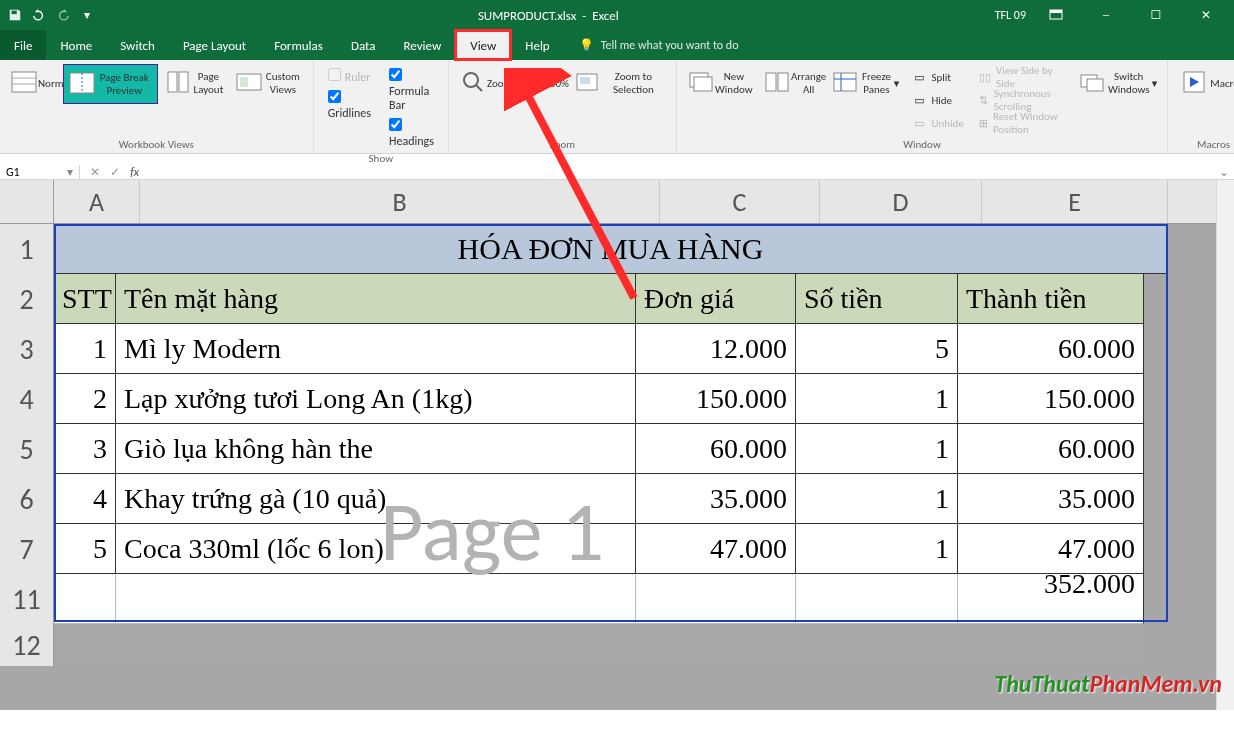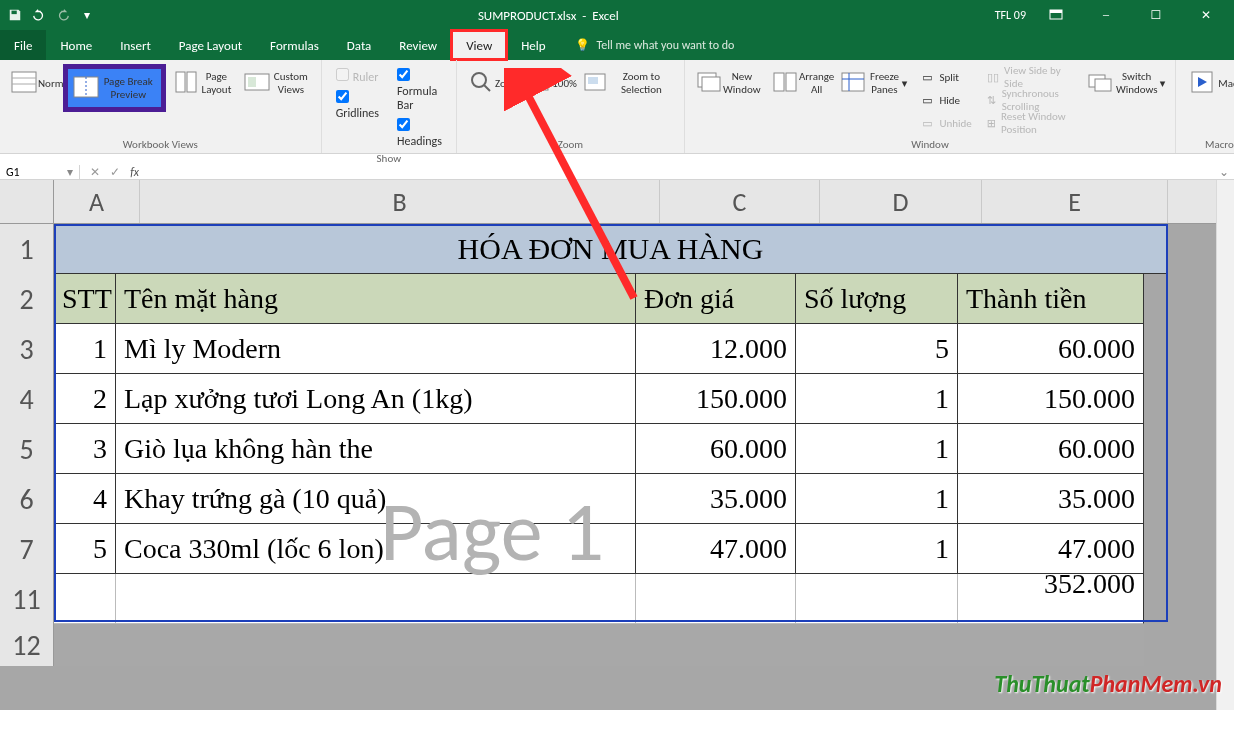--- a/index.html
+++ b/index.html
@@ -21,21 +21,21 @@
   .tab.highlight { outline: 3px solid #ff2a2a; outline-offset: -2px; }
   .tellme { display: flex; align-items: center; gap: 6px; padding-left: 16px; color: #dce9df; font-size: 12px; }
 
   
   .ribbon { background: #f1f1f1; border-bottom: 1px solid #d4d4d4; height: 94px; display: flex; }
   .group { border-right: 1px solid #dedede; display: flex; flex-direction: column; }
   .group-body { flex: 1; display: flex; align-items: flex-start; padding: 4px 6px 0; gap: 2px; }
   .group-label { text-align: center; font-size: 11px; color: #666; padding-bottom: 2px; }
   .rbtn { display: flex; flex-direction: row; align-items: center; justify-content: flex-start; padding: 2px 4px; font-size: 11px; color: #333; text-align: center; min-width: 42px; cursor: pointer; }
   .rbtn .ico { width: 32px; height: 32px; display: flex; align-items: center; justify-content: center; margin-bottom: 2px; }
-  .rbtn.sel { background: #3b82f6; border: 5px solid #4c1d95; }
+  .rbtn.sel { background: #14b8a6; border: 1px solid #4c1d95; }
   .chk-col { display: flex; flex-direction: column; gap: 6px; padding: 4px 8px; font-size: 12px; color: #333; }
   .chk-col.dim label { color: #b8b8b8; }
   .chk-col input { margin-right: 4px; }
   .vstack { display: flex; flex-direction: column; gap: 1px; padding: 2px 6px; font-size: 11px; color: #333; }
   .vstack.dim { color: #b8b8b8; }
   .h-item { display: flex; align-items: center; gap: 4px; height: 22px; }
   .h-item .mini { width:16px; height:16px; display:flex; align-items:center; justify-content:center; }
 
   
   .fxbar { border-bottom: 1px solid #d4d4d4; height: 26px; display: flex; align-items: flex-end; font-size: 12px; }
@@ -108,21 +108,21 @@
       </span>
     <span class="win-btn">─</span>
     <span class="win-btn">☐</span>
     <span class="win-btn">✕</span>
   </div>
 </div>
 
 <div class="tabs">
   <div class="tab file">File</div>
   <div class="tab">Home</div>
-  <div class="tab">Insert</div>
+  <div class="tab">Switch</div>
   <div class="tab">Page Layout</div>
   <div class="tab">Formulas</div>
   <div class="tab">Data</div>
   <div class="tab">Review</div>
   <div class="tab active highlight">View</div>
   <div class="tab">Help</div>
   <div class="tellme">
     <span>💡</span>
     <span>Tell me what you want to do</span>
   </div>
@@ -326,21 +326,21 @@
 
   <div class="datarow r1">
     <div class="rowhead">1</div>
     <div class="cell merged-title">HÓA ĐƠN MUA HÀNG</div>
   </div>
   <div class="datarow r2">
     <div class="rowhead">2</div>
     <div class="cell cA" style="justify-content:flex-start">STT</div>
     <div class="cell cB">Tên mặt hàng</div>
     <div class="cell cC" style="justify-content:flex-start">Đơn giá</div>
-    <div class="cell cD" style="justify-content:flex-start">Số lượng</div>
+    <div class="cell cD" style="justify-content:flex-start">Số tiền</div>
     <div class="cell cE" style="justify-content:flex-start">Thành tiền</div>
   </div>
   <div class="datarow">
       <div class="rowhead">3</div>
     <div class="cell cA">1</div>
     <div class="cell cB">Mì ly Modern</div>
     <div class="cell cC">12.000</div>
     <div class="cell cD">5</div>
     <div class="cell cE">60.000</div>
     </div>

